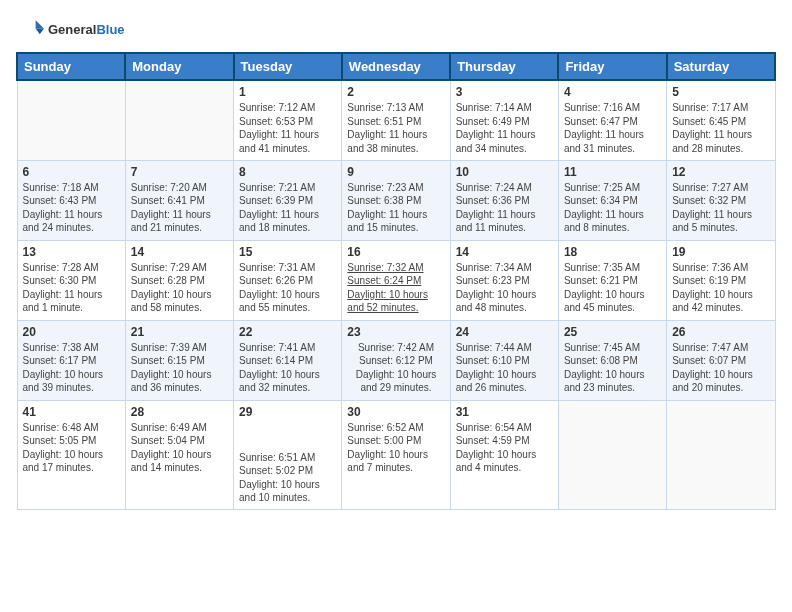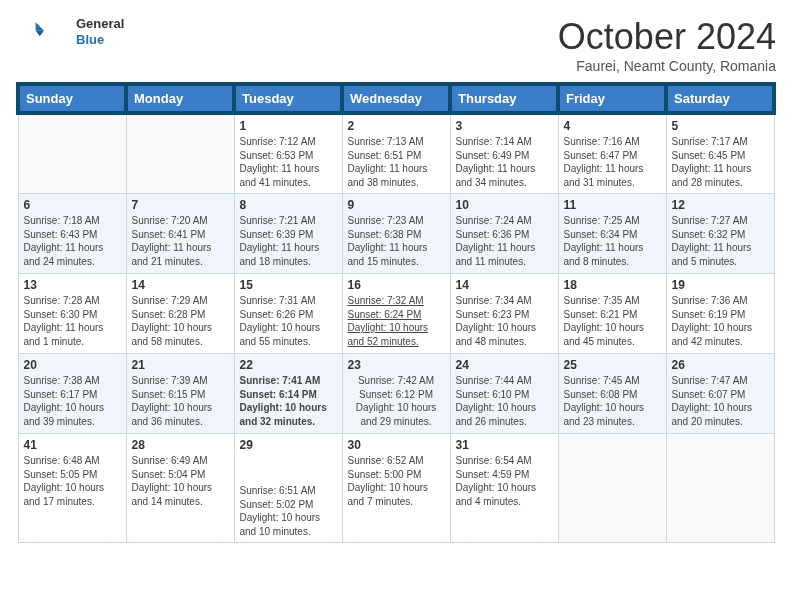--- a/index.html
+++ b/index.html
@@ -16,25 +16,24 @@
       align-items: flex-start;
       margin-bottom: 8px;
     }
     .logo {
       display: flex;
       align-items: center;
       gap: 4px;
     }
     .logo-text {
       display: flex;
-      flex-direction: column;
+      flex-direction: row;
       font-size: 13px;
       font-weight: bold;
       line-height: 1.2;
-      margin-left: 28px;
     }
     .logo-general { color: #333; }
     .logo-blue { color: #2a6db5; }
     .logo-icon {
       width: 28px;
       height: 28px;
     }
     .title-area {
       text-align: right;
     }
@@ -52,21 +51,21 @@
       border-collapse: collapse;
       table-layout: fixed;
     }
     th {
       background-color: #3a7dc9;
       color: #fff;
       text-align: left;
       padding: 5px 6px;
       font-size: 13px;
       font-weight: bold;
-      border: 4px solid #0c4a6e;
+      border: 2px solid #0c4a6e;
     }
     td {
       border: 1px solid #c8d8e8;
       vertical-align: top;
       padding: 4px 5px;
       font-size: 10.5px;
       color: #333;
       height: 80px;
       background: #fff;
     }
@@ -93,24 +92,20 @@
   <div class="logo">
     <svg class="logo-icon" viewBox="0 0 40 40" xmlns="http://www.w3.org/2000/svg">
       <polygon points="28,6 40,18 28,18" fill="#2a6db5"></polygon>
       <polygon points="28,18 40,18 34,26" fill="#1a5a9a"></polygon>
     </svg>
     <div class="logo-text">
       <span class="logo-general">General</span>
       <span class="logo-blue">Blue</span>
     </div>
   </div>
-  <div class="title-area">
-    <div class="month-title">October 2024</div>
-    <div class="location">Faurei, Neamt County, Romania</div>
-  </div>
 </div>
 
 <table>
   <thead>
     <tr id="header-row">
     <th>Sunday</th>
         <th>Monday</th>
         <th>Tuesday</th>
         <th>Wednesday</th>
         <th>Thursday</th>
@@ -249,21 +244,21 @@
 Daylight: 10 hours and 39 minutes.</div>
         </td>
         <td>
           <span class="day-number">21</span>
           <div class="day-info" style="white-space: pre-line;">Sunrise: 7:39 AM
 Sunset: 6:15 PM
 Daylight: 10 hours and 36 minutes.</div>
         </td>
         <td>
           <span class="day-number">22</span>
-          <div class="day-info" style="white-space: pre-line; font-weight: bold;">Sunrise: 7:41 AM
+          <div class="day-info" style="white-space: pre-line;">Sunrise: 7:41 AM
 Sunset: 6:14 PM
 Daylight: 10 hours and 32 minutes.</div>
         </td>
         <td>
           <span class="day-number">23</span>
           <div class="day-info" style="white-space: pre-line; text-align: center;">Sunrise: 7:42 AM
 Sunset: 6:12 PM
 Daylight: 10 hours and 29 minutes.</div>
         </td>
         <td>

